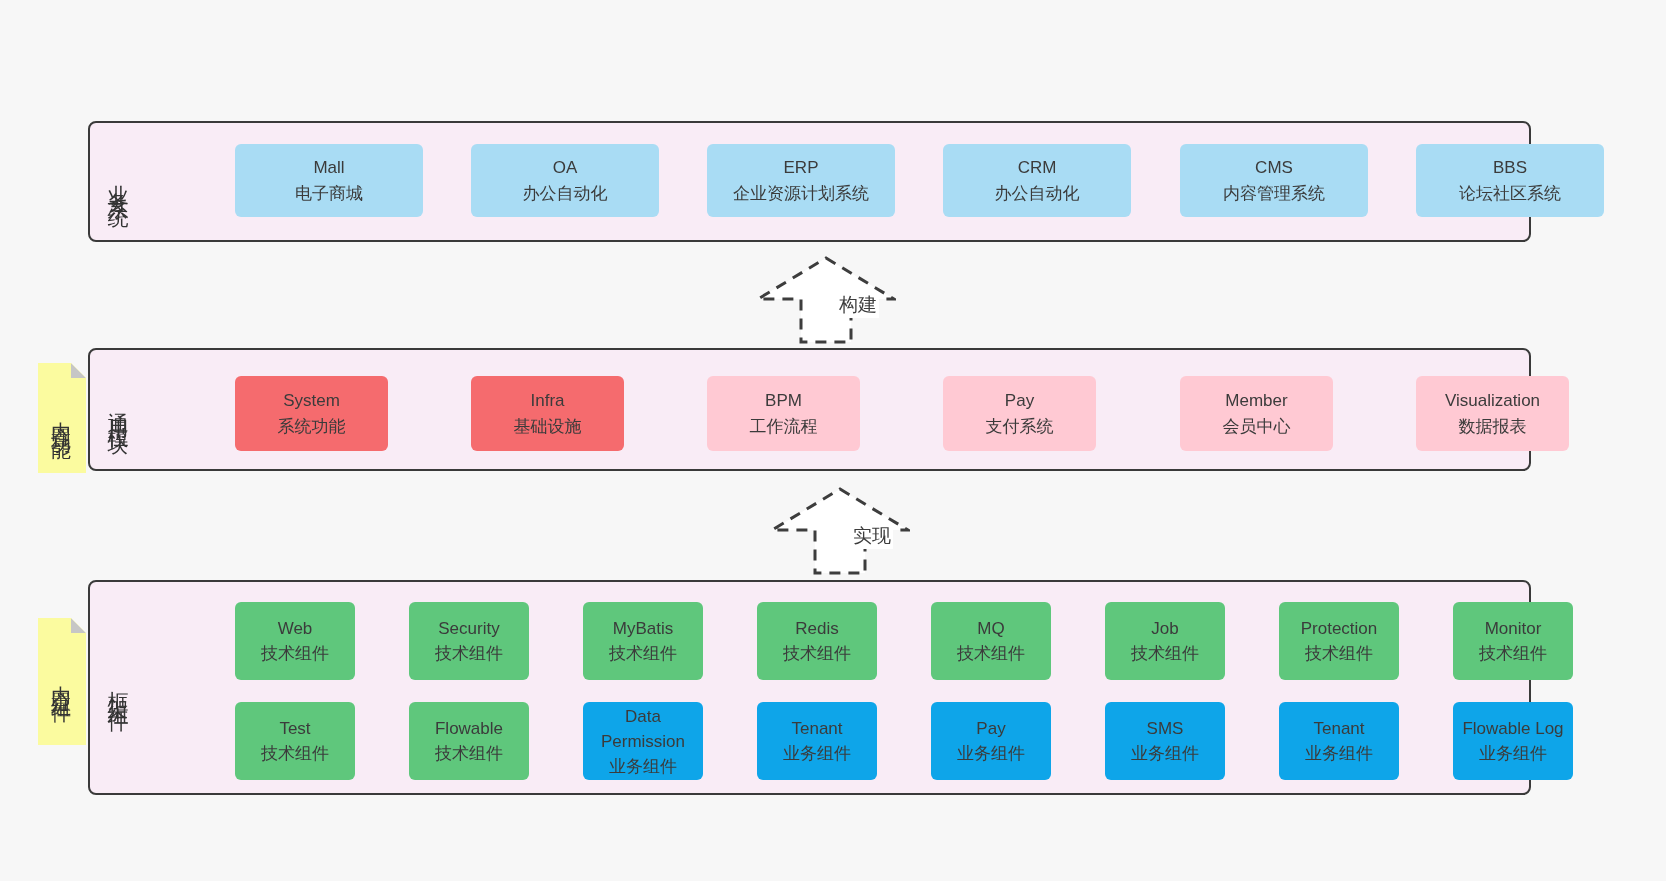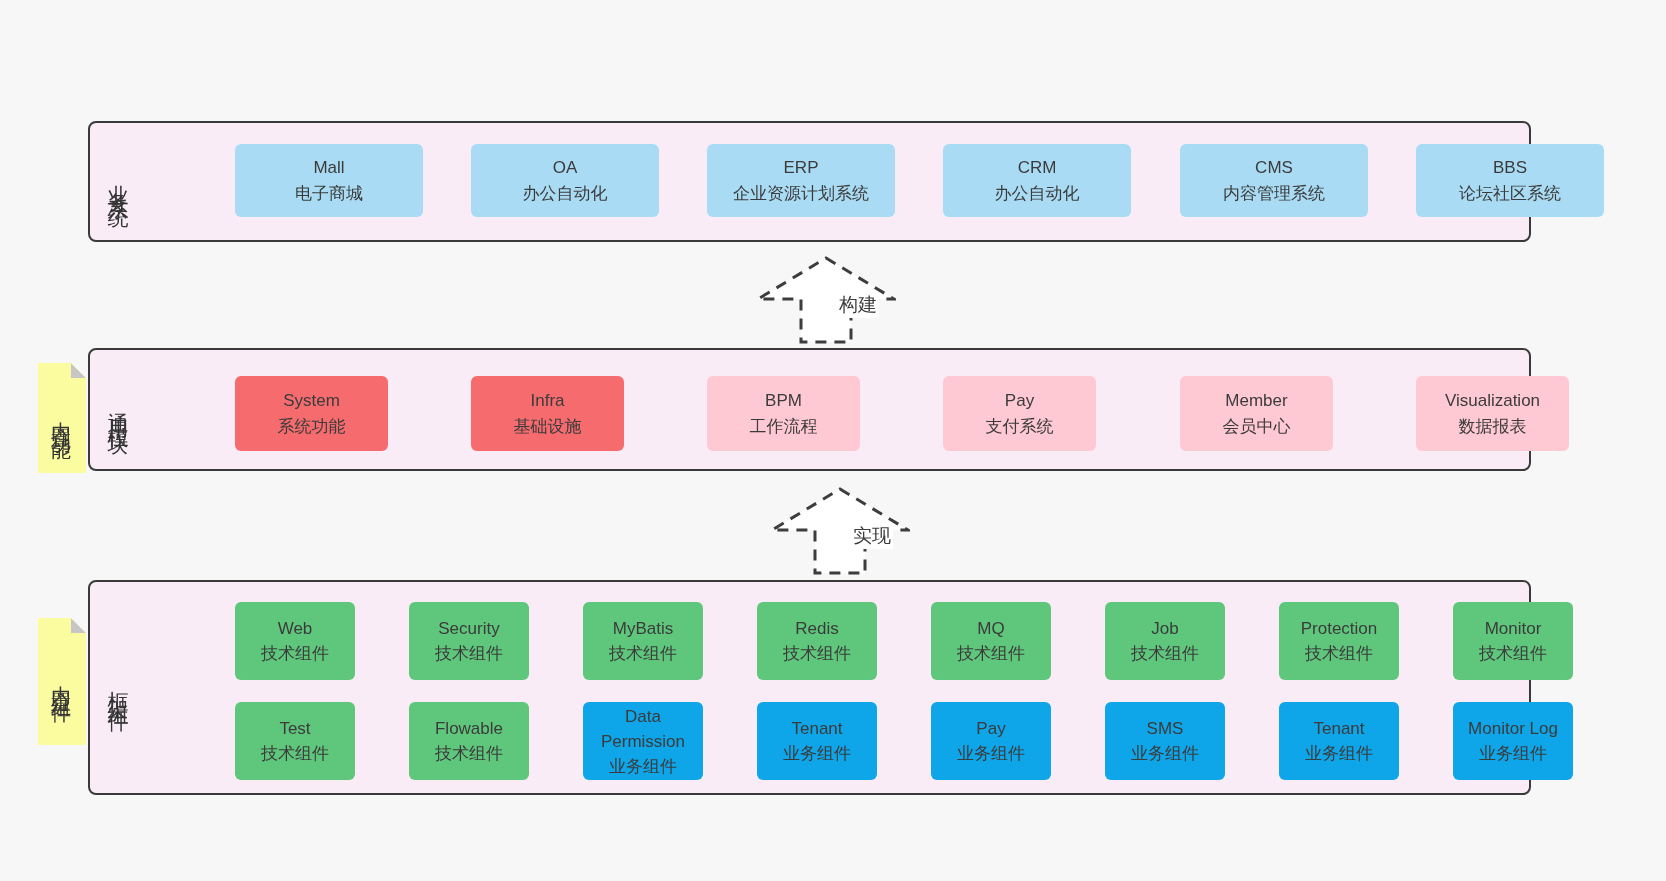--- a/index.html
+++ b/index.html
@@ -184,19 +184,19 @@
       </div>
       <div class="box green-light" style="left:1015px">
         <span>SMS</span>
         <span>业务组件</span>
       </div>
       <div class="box green-light" style="left:1189px">
         <span>Tenant</span>
         <span>业务组件</span>
       </div>
       <div class="box green-light" style="left:1363px">
-        <span>Monitor Log</span>
+        <span>Flowable Log</span>
         <span>业务组件</span>
       </div>
     </div>
   </section>
 
 </div>
 
 </body></html>

